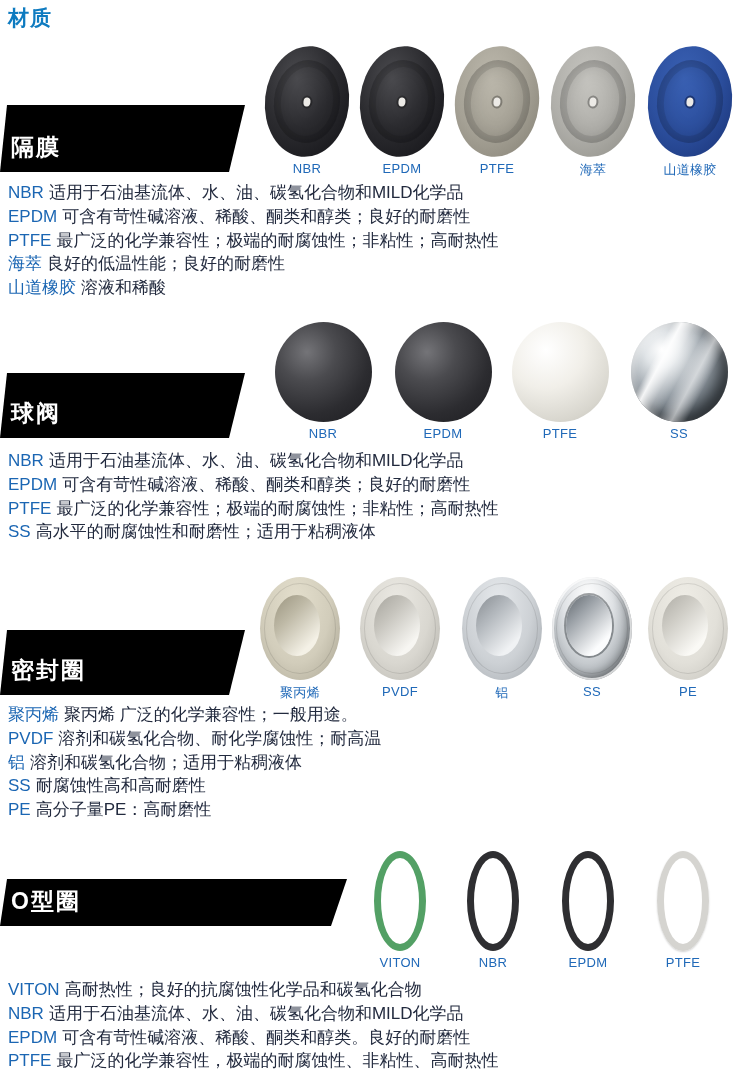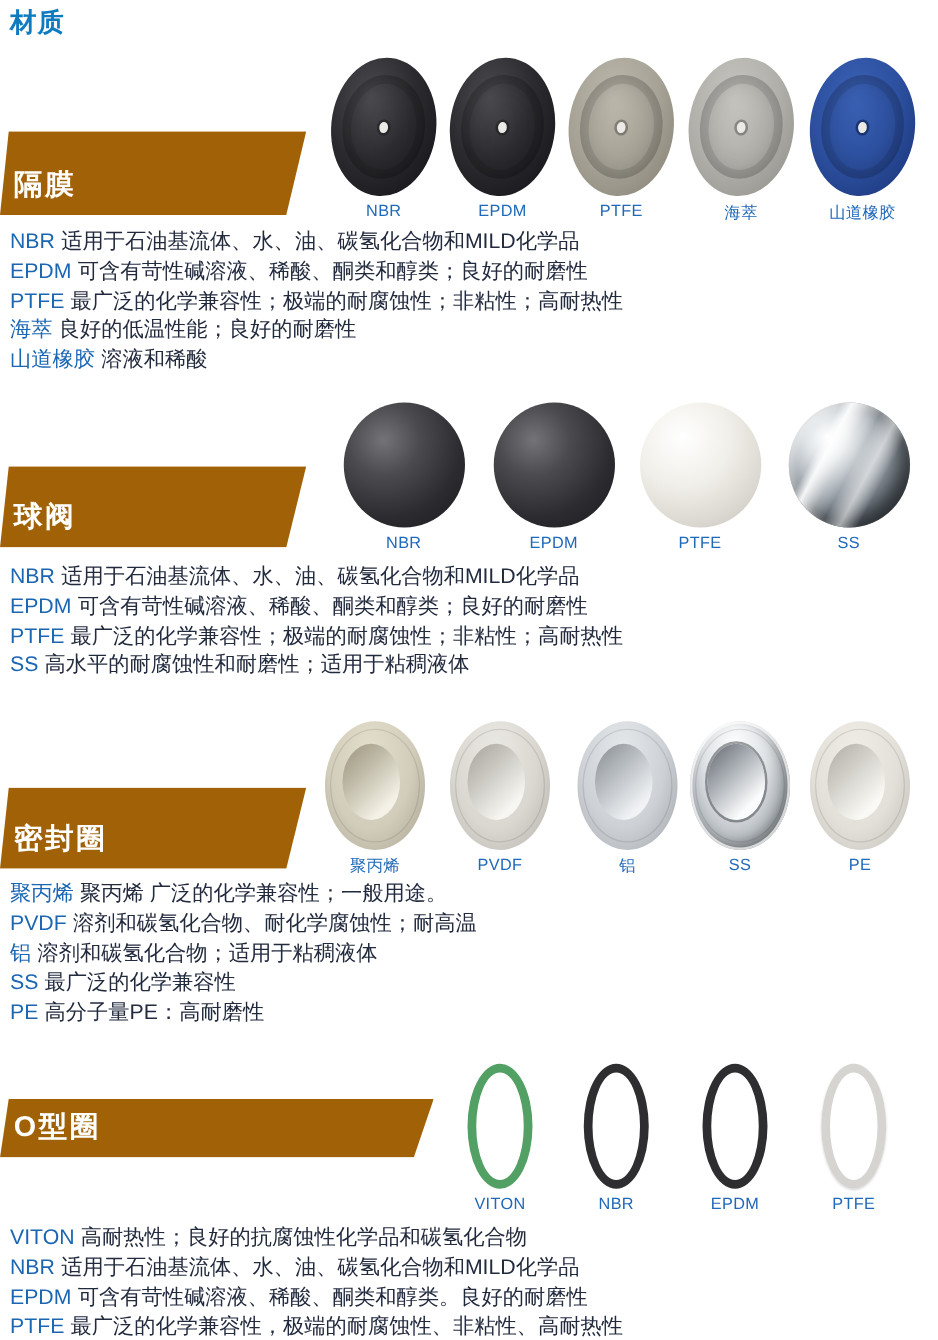--- a/index.html
+++ b/index.html
@@ -10,21 +10,21 @@
     color:#222a3e;
   }
   .page { position:absolute; inset:0; background:#fff; }
 
   
   .page-title{
     position:absolute; left:8px; top:4px;
     font-size:21px; font-weight:700; color:#0e7bc0; letter-spacing:1px;
   }
   .banner{
-    position:absolute; left:0; background:#a16207;
+    position:absolute; left:0; background:#000000;
     clip-path:polygon(7px 0, 100% 0, calc(100% - 16px) 100%, 0 100%);
     padding-left:32px;
   }
   .banner .banner-label{
     position:absolute; left:11px; bottom:9px;
     color:#ffffff; font-size:23px; font-weight:700; letter-spacing:2px;
   }
 
   
   .fig{ position:absolute; width:96px; text-align:center; }
@@ -176,21 +176,21 @@
   </div>
   <div class="fig" style="left:640px; top:577px;">
     <div class="sring v-ring-pe"></div>
     <div class="fig-label">PE</div>
   </div>
 
   <div class="spec" style="top:703px;">
     <div class="spec-line"><span class="mat-name">聚丙烯</span><span class="mat-desc">聚丙烯 广泛的化学兼容性；一般用途。</span></div>
     <div class="spec-line"><span class="mat-name">PVDF</span><span class="mat-desc">溶剂和碳氢化合物、耐化学腐蚀性；耐高温</span></div>
     <div class="spec-line"><span class="mat-name">铝</span><span class="mat-desc">溶剂和碳氢化合物；适用于粘稠液体</span></div>
-    <div class="spec-line"><span class="mat-name">SS</span><span class="mat-desc">最广泛的化学兼容性</span></div>
+    <div class="spec-line"><span class="mat-name">SS</span><span class="mat-desc">耐腐蚀性高和高耐磨性</span></div>
     <div class="spec-line"><span class="mat-name">PE</span><span class="mat-desc">高分子量PE：高耐磨性</span></div>
   </div>
 
   <div class="banner" style="top:879px; width:347px; height:47px;">
     <span class="banner-label">O型圈</span>
   </div>
 
   <div class="fig" style="left:352px; top:851px;">
     <div class="oring v-o-green"></div>
     <div class="fig-label">VITON</div>

